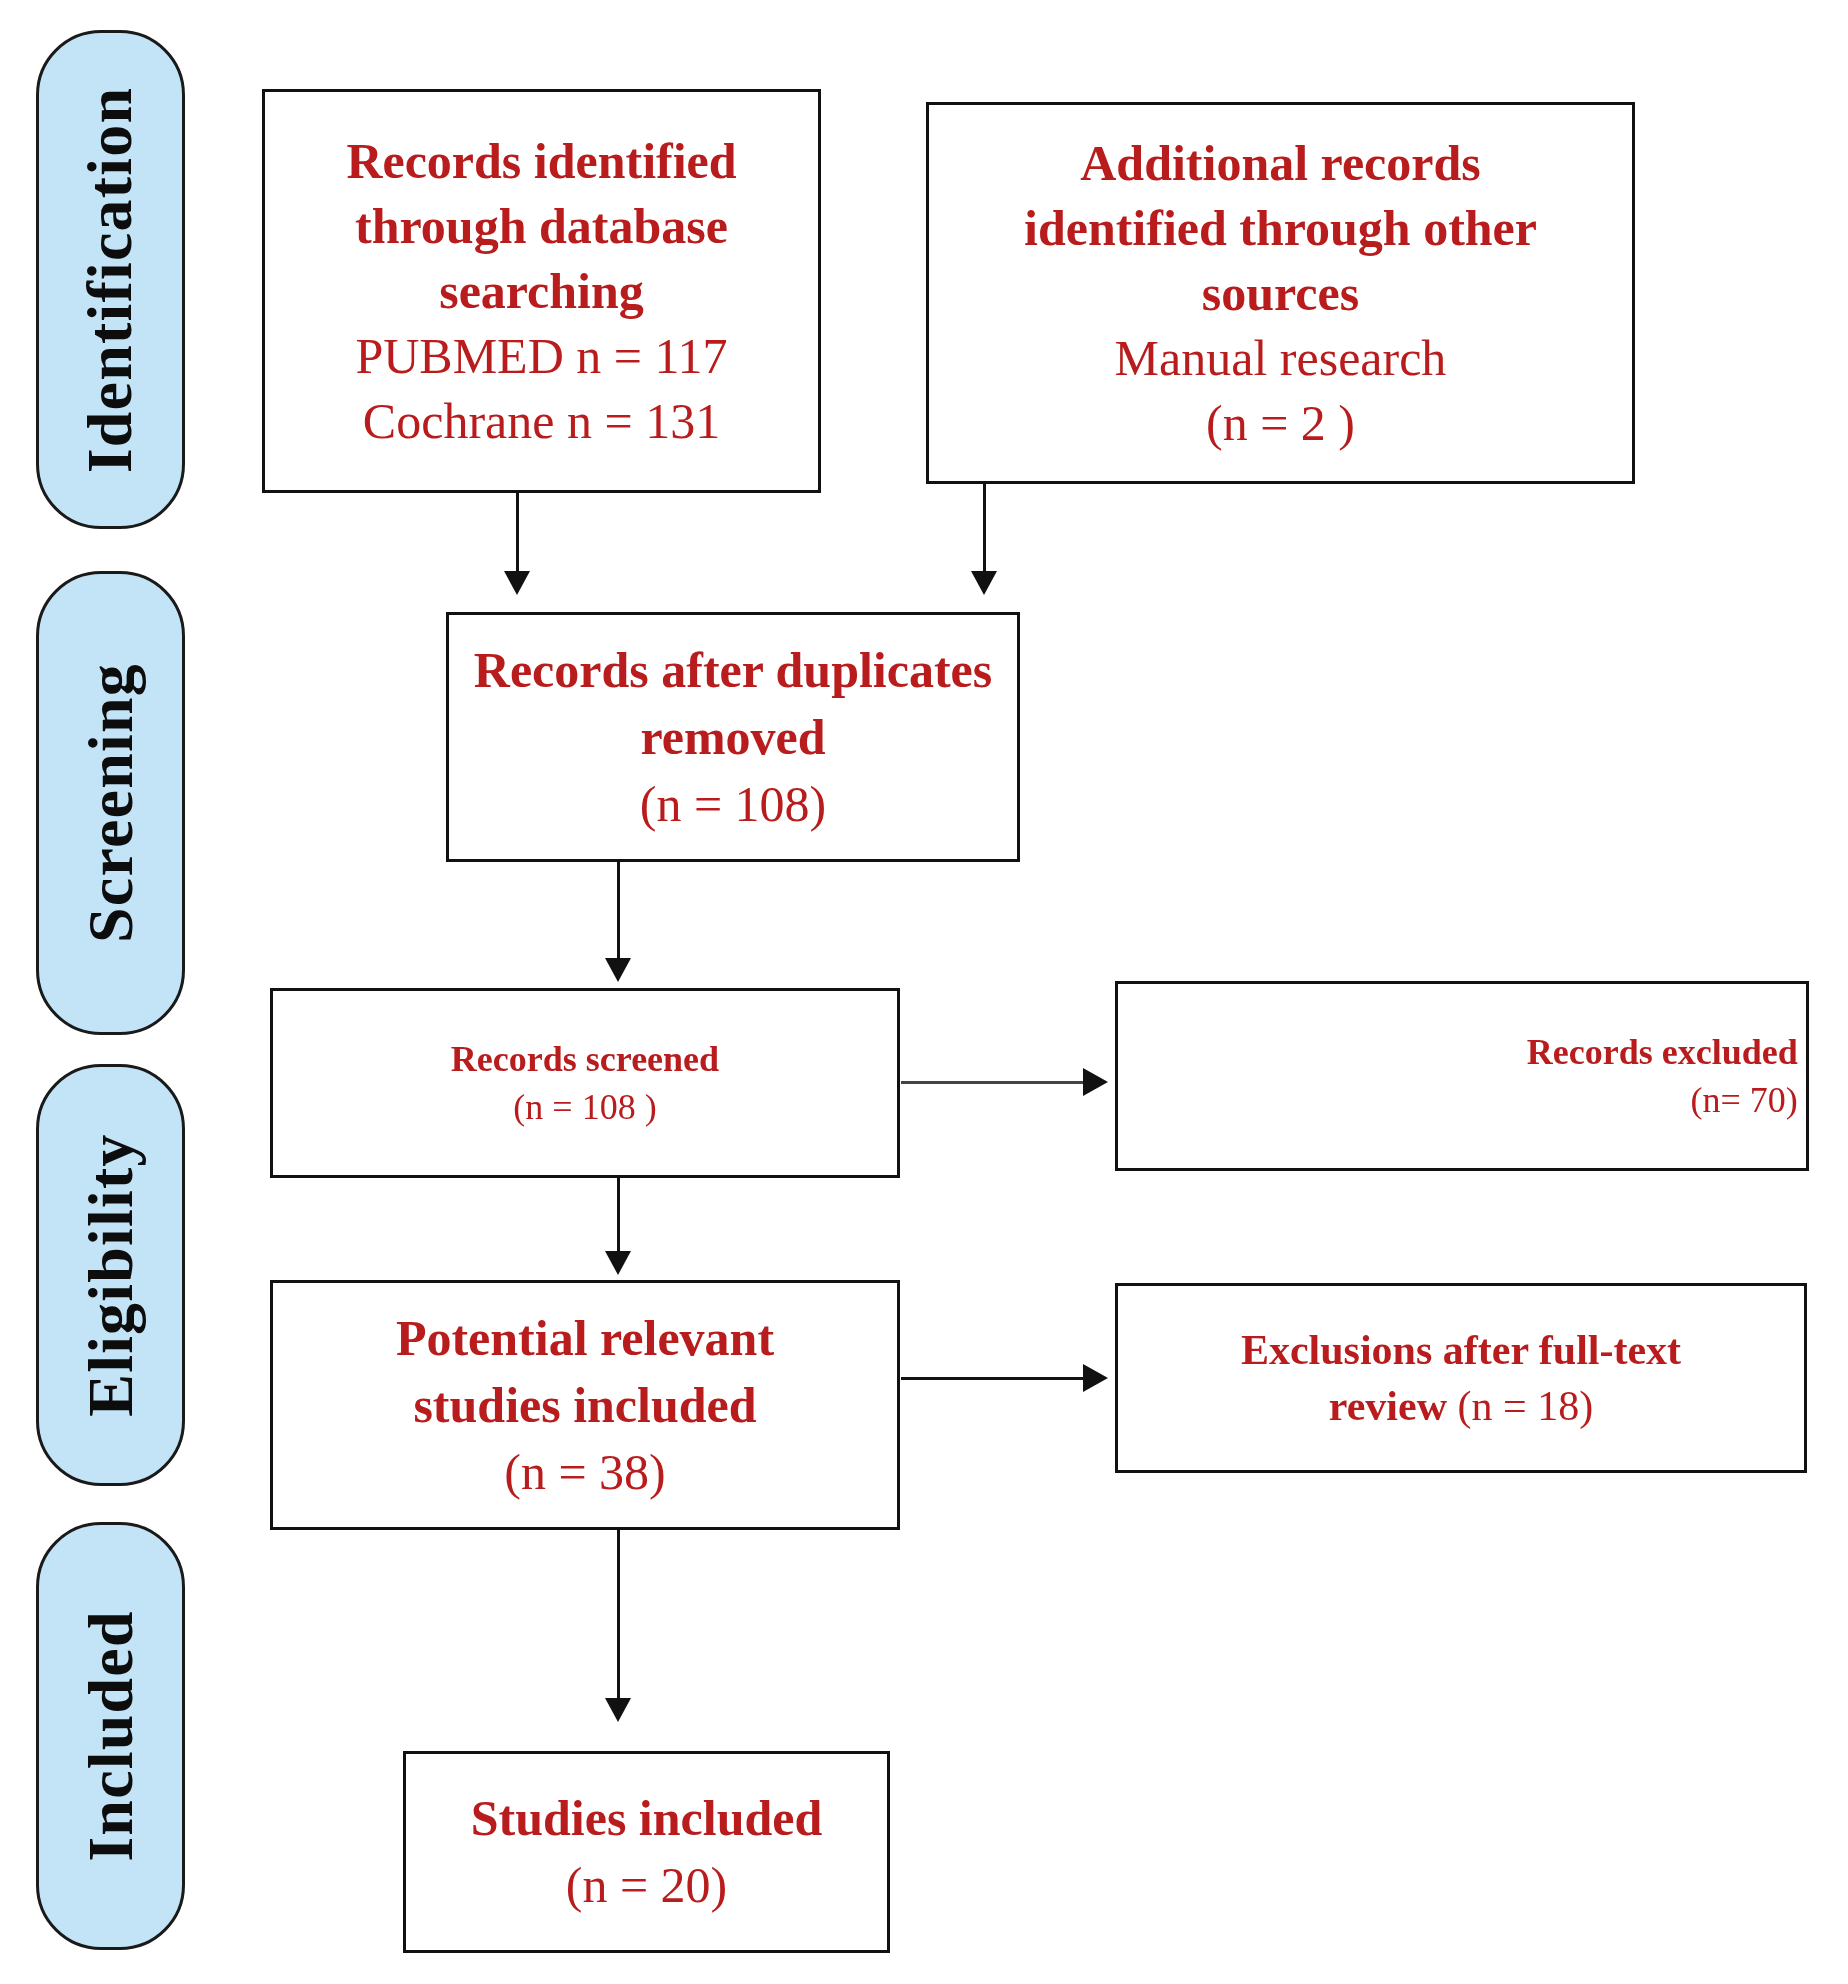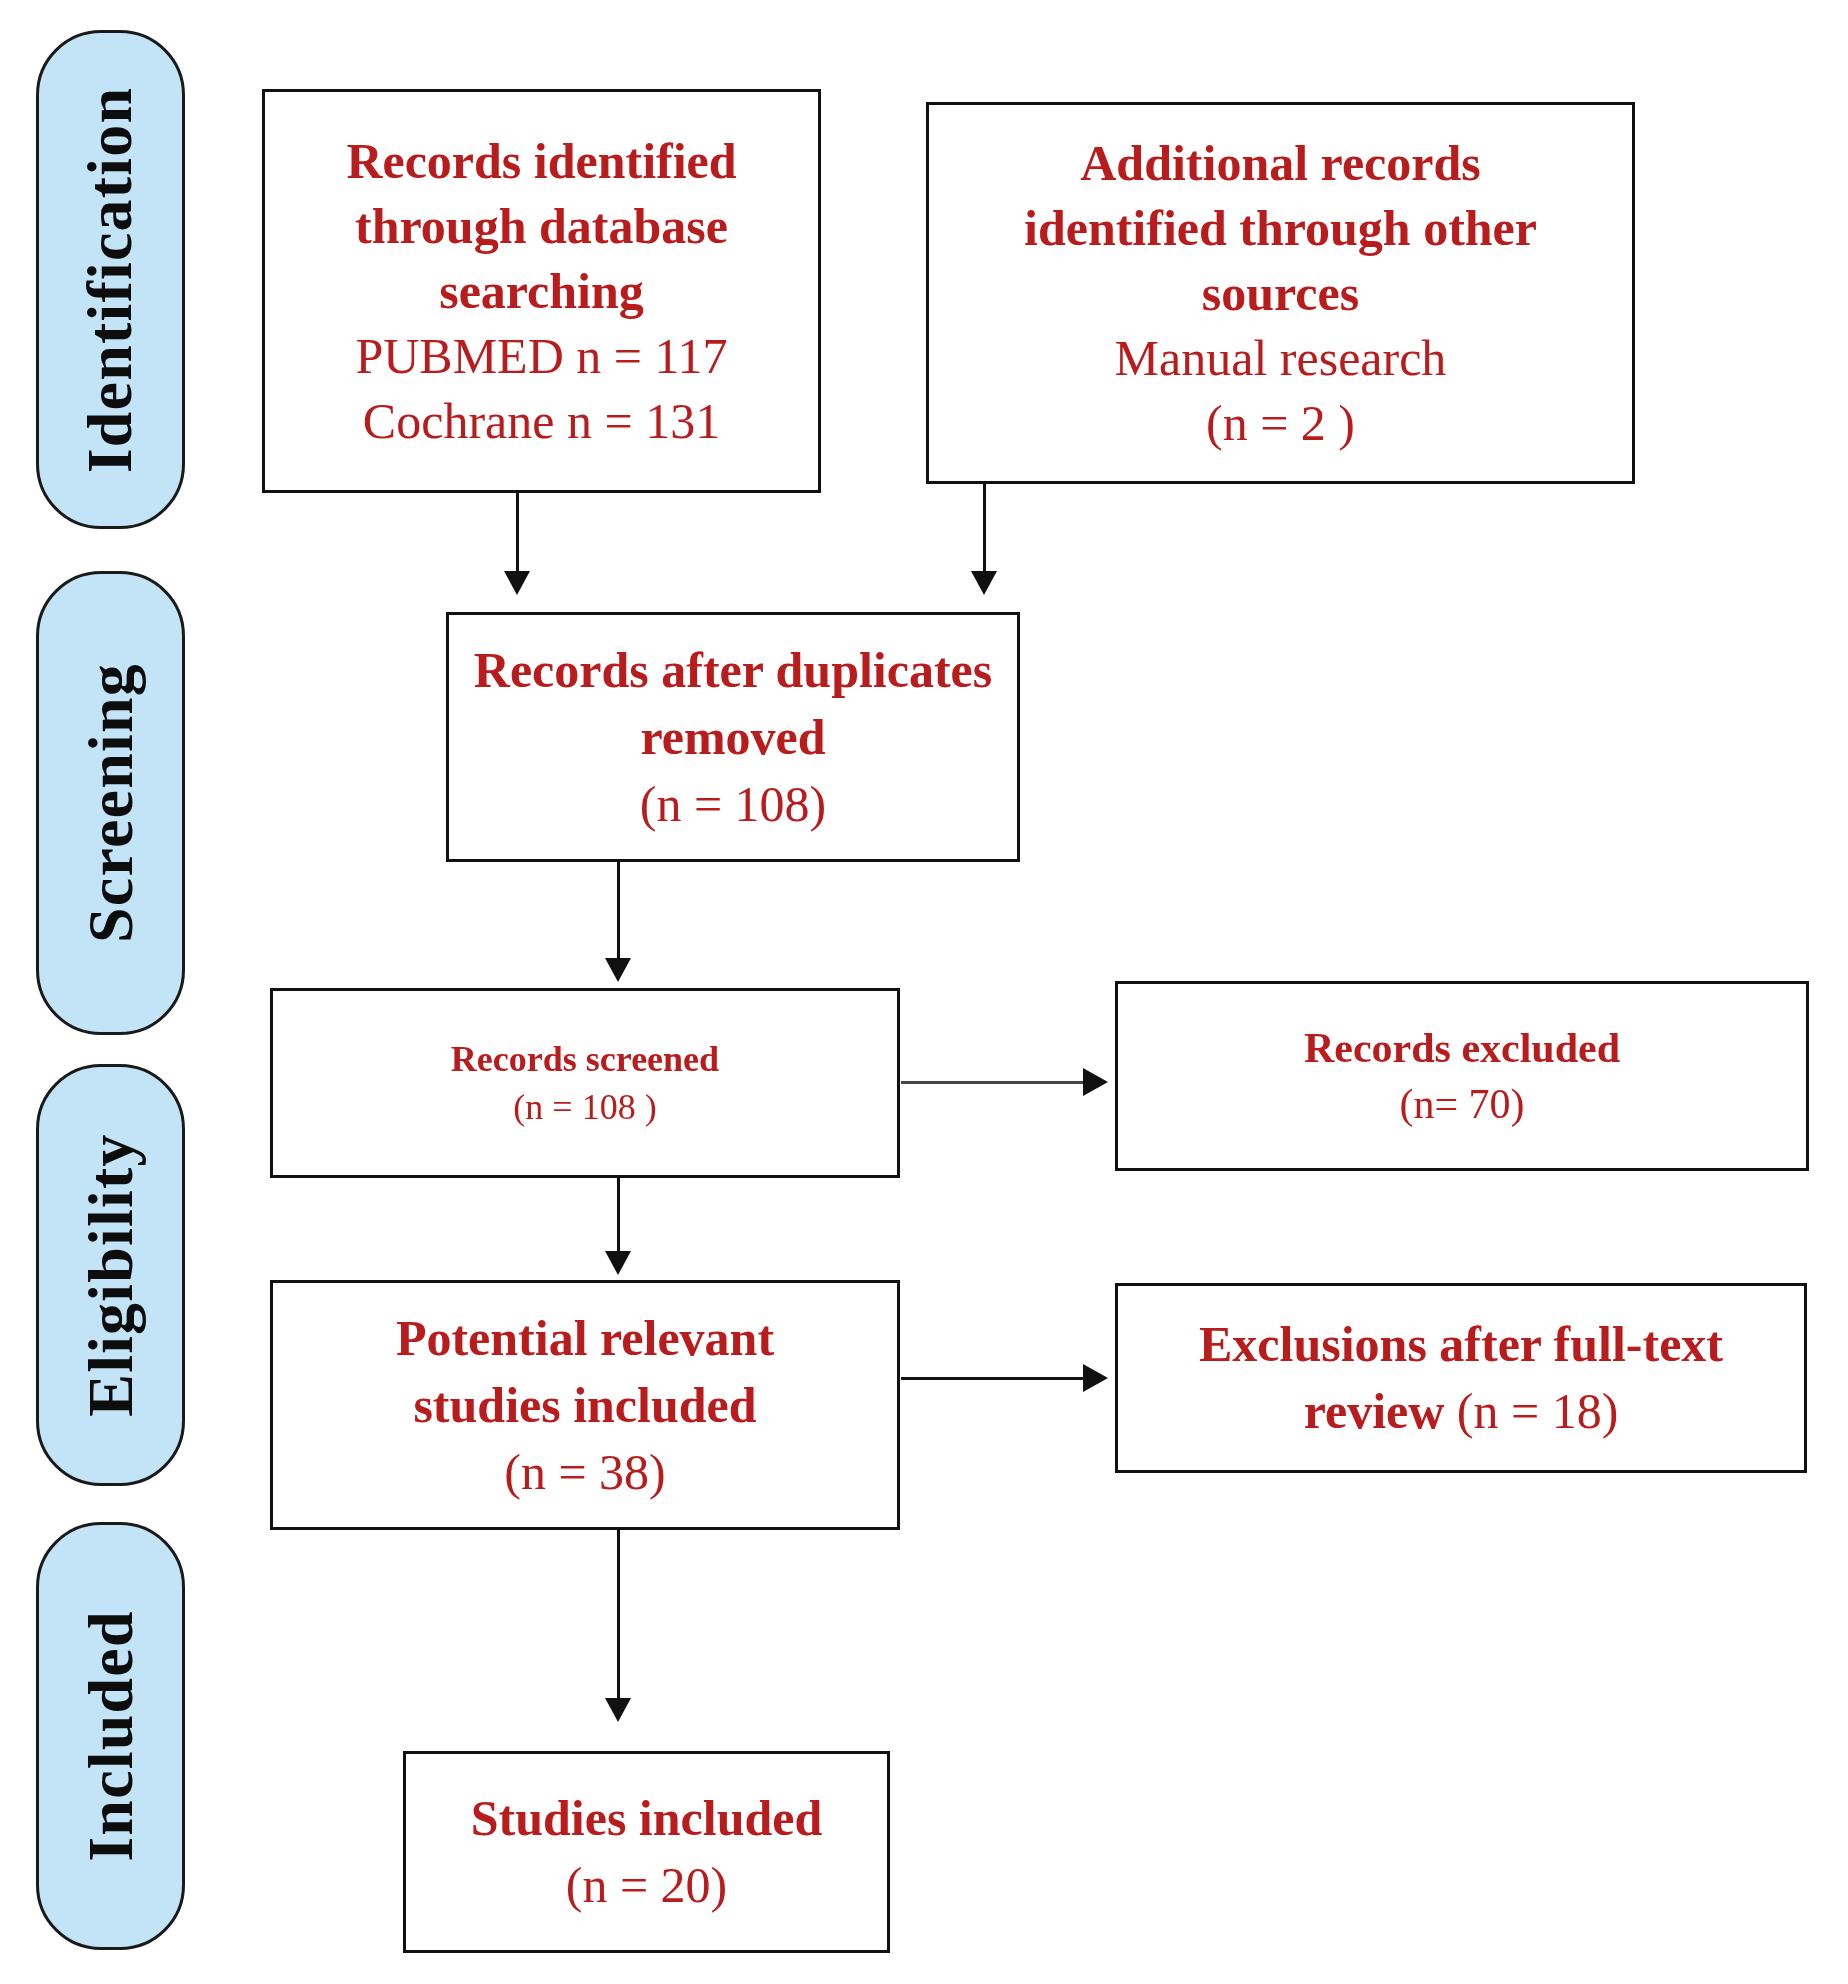--- a/index.html
+++ b/index.html
@@ -85,38 +85,38 @@
   </div>
 
   <div class="vline" style="left:617px;top:862px;height:107px;"></div>
   <div class="vhead" style="left:605px;top:958px;"></div>
 
   <div class="box" style="left:270px;top:988px;width:630px;height:190px;font-size:36px;line-height:1.34;">
     <span class="ln b">Records screened</span>
     <span class="ln r">(n = 108 )</span>
   </div>
 
-  <div class="box" style="left:1115px;top:981px;width:694px;height:190px;font-size:42px;line-height:1.34;">
+  <div class="box" style="left:1115px;top:981px;width:694px;height:190px;font-size:36px;line-height:1.34;text-align:right;">
     <span class="ln b">Records excluded</span>
     <span class="ln r">(n= 70)</span>
   </div>
 
   <div class="hline" style="left:901px;top:1081px;width:190px;"></div>
   <div class="hhead" style="left:1083px;top:1068px;"></div>
 
   <div class="vline" style="left:617px;top:1178px;height:83px;"></div>
   <div class="vhead" style="left:605px;top:1251px;"></div>
 
   <div class="box" style="left:270px;top:1280px;width:630px;height:250px;font-size:50px;line-height:1.34;justify-content:center;">
     <span class="ln b">Potential relevant</span>
     <span class="ln b">studies included</span>
     <span class="ln r">(n =  38)</span>
   </div>
 
-  <div class="box" style="left:1115px;top:1283px;width:692px;height:190px;font-size:50px;line-height:1.34;">
+  <div class="box" style="left:1115px;top:1283px;width:692px;height:190px;font-size:42px;line-height:1.34;">
     <span class="ln b">Exclusions after full-text</span>
     <span class="ln">
       <span class="b">review</span><span class="r">&nbsp;</span><span class="r">(n = 18)</span>
     </span>
   </div>
 
   <div class="hline" style="left:901px;top:1377px;width:190px;background:#111111;"></div>
   <div class="hhead" style="left:1083px;top:1364px;"></div>
 
   <div class="vline" style="left:617px;top:1530px;height:178px;"></div>

